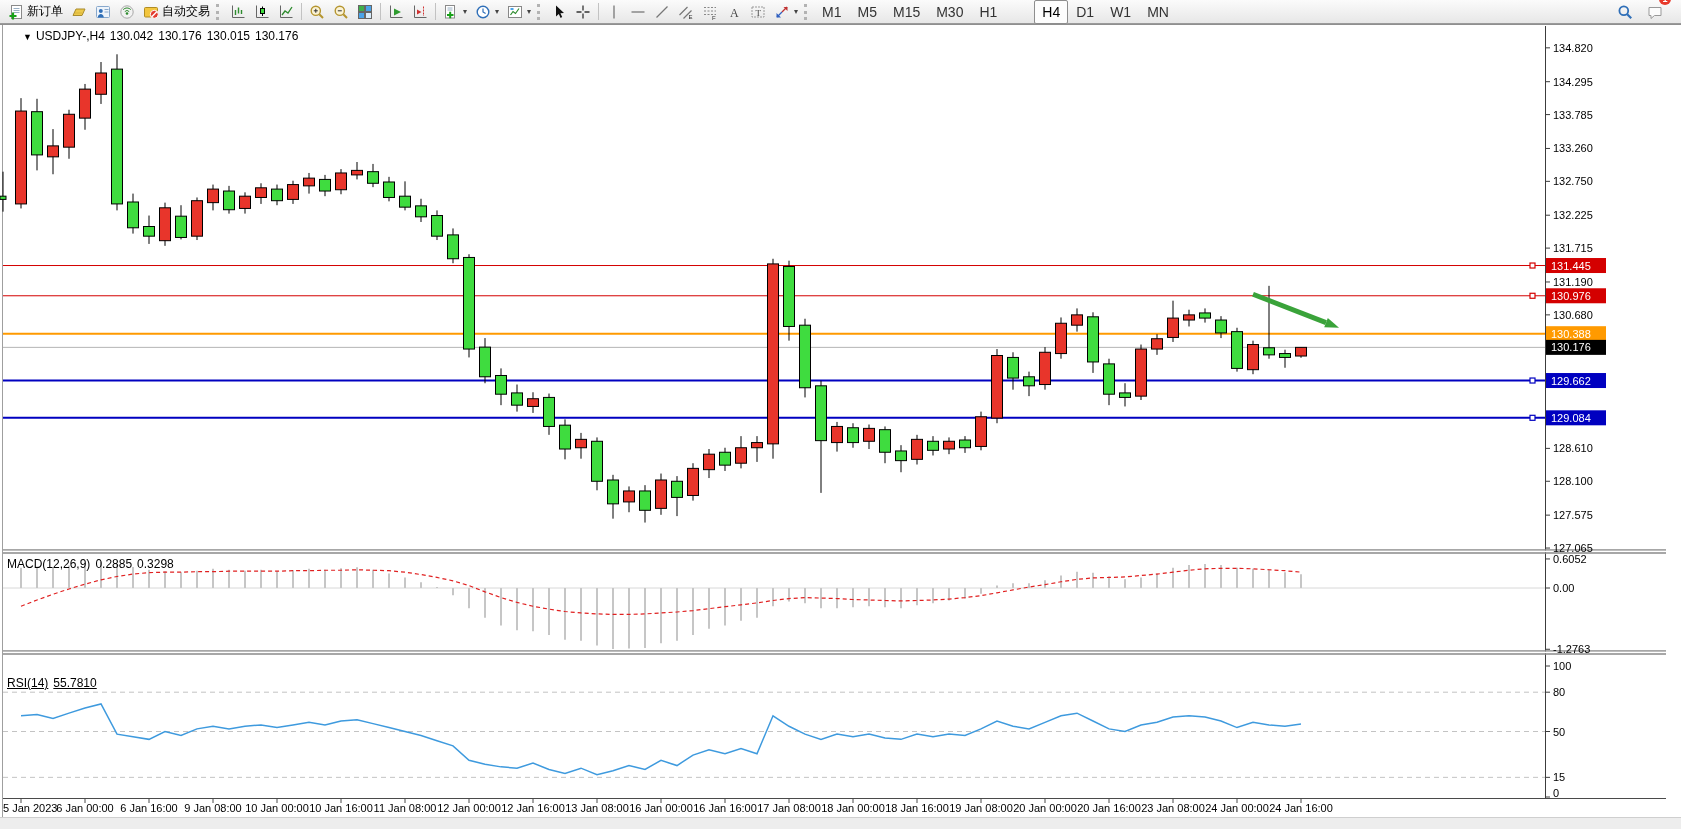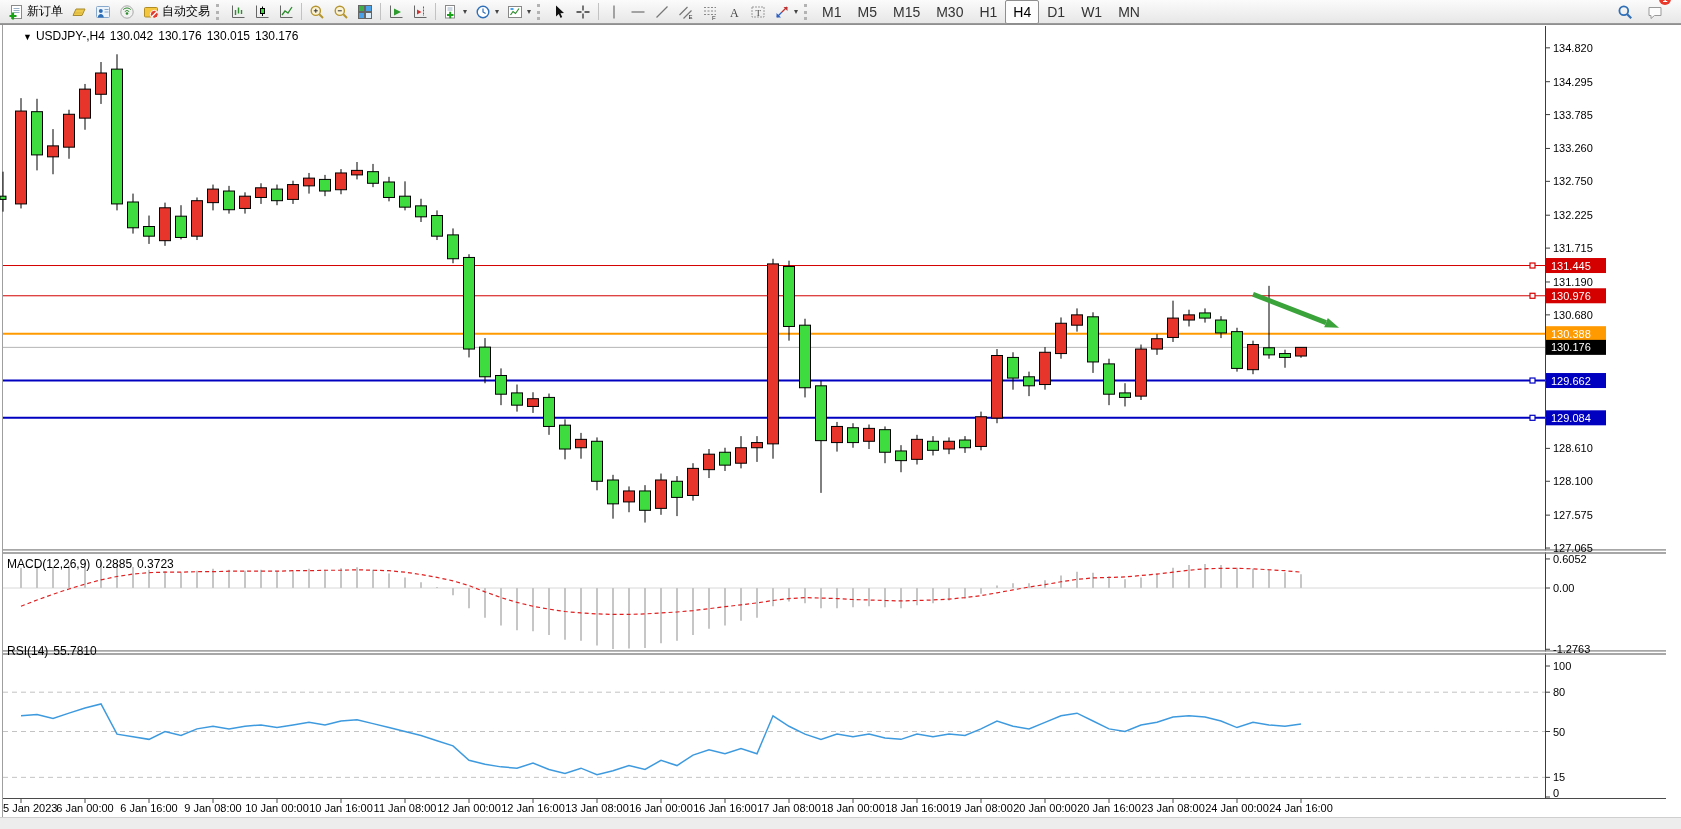--- a/index.html
+++ b/index.html
@@ -9,33 +9,33 @@
     background:linear-gradient(#fbfbfb,#e7e7e7);border-bottom:1px solid #9a9a9a;
     display:flex;align-items:center;padding:0 4px;z-index:10;}
   .tbtn{height:21px;min-width:21px;display:flex;align-items:center;justify-content:center;
     gap:3px;padding:16px 3px;border:1px solid transparent;border-radius:2px;box-sizing:border-box;}
   .tlabel{font-size:12px;color:#000;white-space:nowrap;}
   .sep{width:1px;height:17px;background:#c2c2c2;margin:0 3px;flex:none;}
   .grip{width:3px;height:16px;border-left:3px dotted #b3b3b3;margin:0 4px 0 2px;flex:none;}
   .ic{width:16px;height:16px;display:block;}
   .caret{font-size:8px;color:#444;margin-left:1px;}
   .tf{font-size:14px;color:#333;padding:3px 7px;border:1px solid transparent;border-radius:2px;}
-  .tf.active{background:#fdfdfd;border:1px solid #8e8e8e;color:#000;}
+  .tf.active{background:#fdfdfd;border:1px solid #8e8e8e;color:#000;margin-left:29px;}
   .spacer{flex:1;}
   #right-tools{display:flex;align-items:center;gap:6px;margin-right:10px;}
   #chat-wrap{position:relative;}
   .nbadge{position:absolute;top:-3px;right:-5px;background:#e8392b;color:#fff;font-size:9px;
     width:12px;height:12px;line-height:12px;text-align:center;border-radius:50%;font-weight:bold;}
   #main-svg{position:absolute;top:0;left:0;z-index:1;}
   .overlay-label{position:absolute;z-index:3;font-size:12px;color:#000;white-space:nowrap;}
   #chart-title{top:29px;left:7px;margin-left:16px;}
   #chart-title .tri{font-size:9px;margin-right:4px;color:#000;}
   #chart-title span.v{margin-left:5px;}
   #macd-label{top:557px;left:7px;}
-  #rsi-label{top:644px;left:7px;}
+  #rsi-label{top:676px;left:7px;text-decoration:underline;}
   #macd-label span.v,#rsi-label span.v{margin-left:5px;}
 </style>
 </head>
 <body>
 
 <div id="toolbar">
   <div class="tbtn">
     <svg class="ic" viewBox="0 0 16 16">
       <rect x="3.5" y="1.5" width="10" height="13" fill="#fff" stroke="#8a8a8a"></rect>
       <path d="M5.5 4.5h6M5.5 6.5h6M5.5 8.5h6" stroke="#9ab0c4" fill="none"></path>
@@ -613,17 +613,17 @@
     <line x1="1237" y1="798.5" x2="1237" y2="803" stroke="#4a4a4a"></line>
     <text x="1237" y="812" text-anchor="middle" font-size="11" fill="#000" font-family="&quot;Liberation Sans&quot;,sans-serif" font-weight="normal">24 Jan 00:00</text>
     <line x1="1301" y1="798.5" x2="1301" y2="803" stroke="#4a4a4a"></line>
     <text x="1301" y="812" text-anchor="middle" font-size="11" fill="#000" font-family="&quot;Liberation Sans&quot;,sans-serif" font-weight="normal">24 Jan 16:00</text>
   </svg>
 
 <div id="chart-title" class="overlay-label">
   <span class="tri">▼</span><span>USDJPY-,H4</span><span class="v">130.042</span><span class="v">130.176</span><span class="v">130.015</span><span class="v">130.176</span>
 </div>
 <div id="macd-label" class="overlay-label">
-  <span>MACD(12,26,9)</span><span class="v">0.2885</span><span class="v">0.3723</span>
+  <span>MACD(12,26,9)</span><span class="v">0.2885</span><span class="v">0.3298</span>
 </div>
 <div id="rsi-label" class="overlay-label">
   <span>RSI(14)</span><span class="v">55.7810</span>
 </div>
 
 </body></html>

